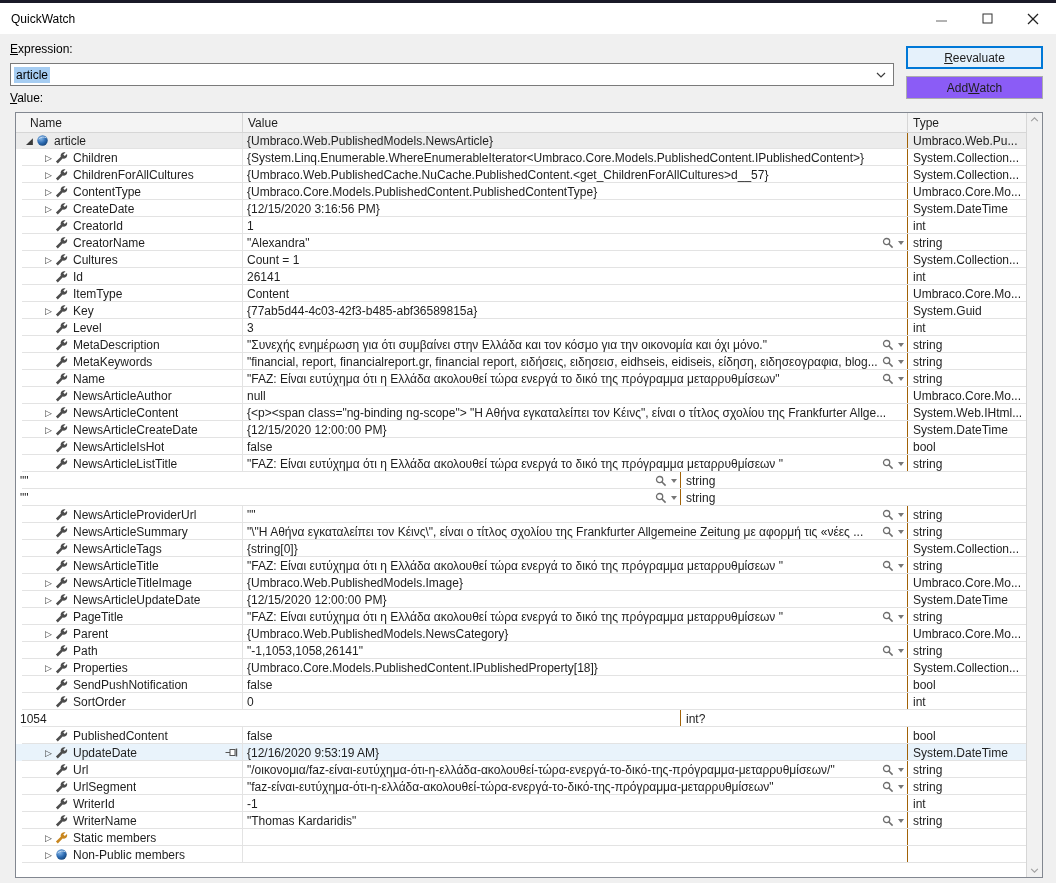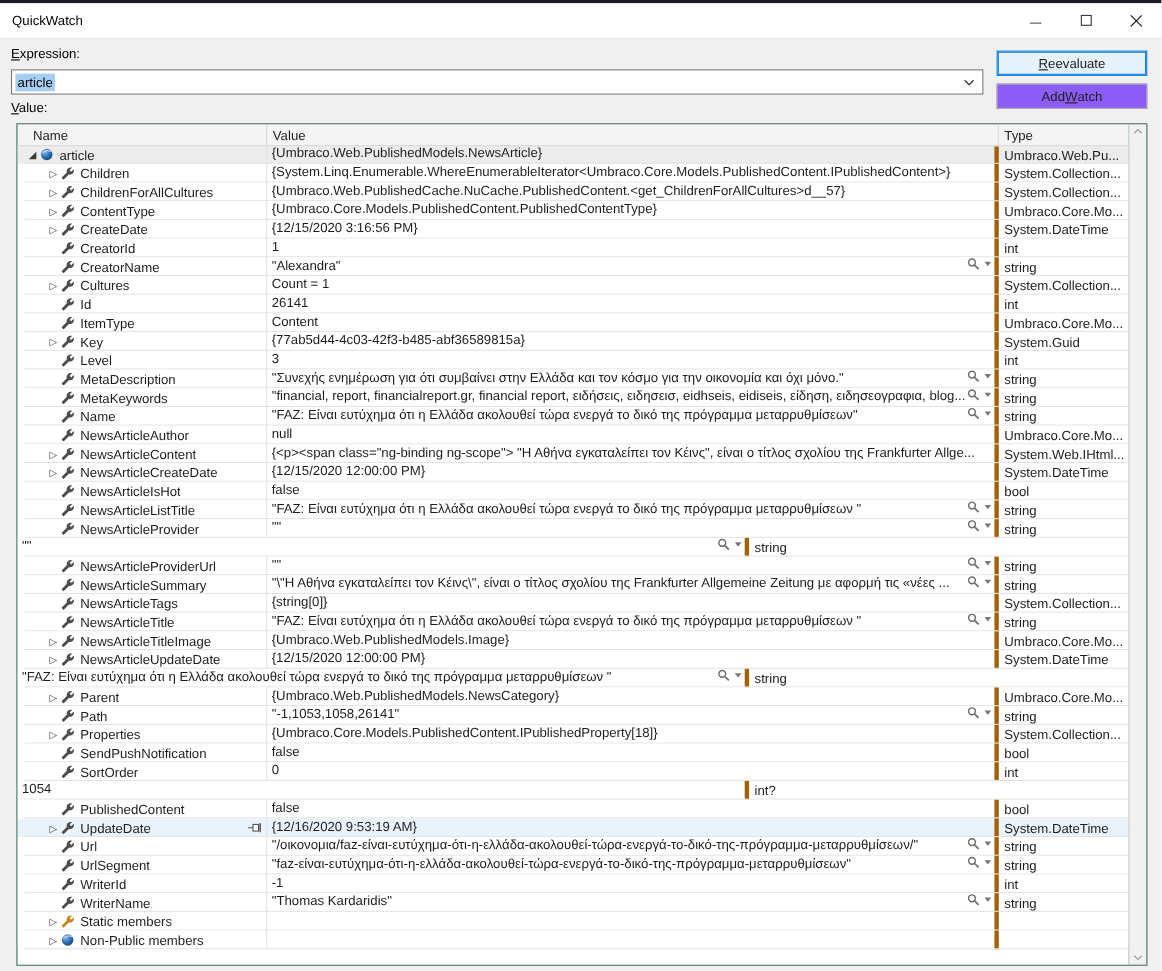--- a/index.html
+++ b/index.html
@@ -32,21 +32,21 @@
     align-items:center;position:relative;z-index:2;margin-right:16px}
   .h-name{width:227px;padding-left:14px;box-sizing:border-box;border-right:1px solid #d6d6d6;height:100%;display:flex;align-items:center}
   .h-value{width:665px;padding-left:5px;box-sizing:border-box;border-right:1px solid #d6d6d6;height:100%;display:flex;align-items:center}
   .h-type{flex:1;padding-left:5px;height:100%;display:flex;align-items:center}
   #grid-rows{position:absolute;top:19px;left:0;right:16px;bottom:0;background:#fff;overflow:hidden}
   .grid-row{display:flex;height:17px;align-items:stretch;position:relative;background:#fff}
   .grid-row::after{content:"";position:absolute;left:6px;right:0;bottom:0;height:1px;background:#e3e3e3}
   .grid-row.sel{background:#ececec}
   .grid-row.hov{background:#e9f3fb}
   .c-name{width:227px;display:flex;align-items:center;border-right:1px solid #e3e3e3;box-sizing:border-box;overflow:hidden}
-  .c-value{width:665px;display:flex;align-items:flex-start;border-right:4px solid #a16207;box-sizing:border-box;overflow:hidden;padding-left:4px}
+  .c-value{width:665px;display:flex;align-items:center;border-right:1px solid #a16207;box-sizing:border-box;overflow:hidden;padding-left:4px}
   .c-type{flex:1;display:flex;align-items:center;overflow:hidden;padding-left:5px;white-space:nowrap}
   .indent{flex:none}
   .expander{width:13px;flex:none;text-align:center;font-size:9px;line-height:16px;color:#3a3a3a}
   .rowicon{width:15px;flex:none;display:flex;align-items:center;margin-right:3px}
   .ntext{white-space:nowrap;overflow:hidden}
   .pin{margin-left:auto;margin-right:2px;flex:none;display:flex;align-items:center}
   .vtext{flex:1;white-space:nowrap;overflow:hidden}
   .mag{flex:none;display:flex;align-items:center;margin-right:3px}
   .mag-caret{width:0;height:0;border-left:3.5px solid transparent;border-right:3.5px solid transparent;
     border-top:4px solid #777;margin-left:4px}
@@ -507,30 +507,20 @@
               <line x1="7" y1="7" x2="10.6" y2="10.6" stroke="#6e6e6e" stroke-width="1.6"></line>
             </svg>
             <span class="mag-caret"></span>
           </span>
         </div>
         <div class="c-type">
           <span>string</span>
         </div>
       </div>
       <div class="grid-row">
-        <div class="c-name">
-          <span class="indent" style="width: 26px;"></span>
-          <span class="expander"></span>
-          <span class="rowicon">
-            <svg width="13" height="13" viewBox="0 0 14 14">
-              <path fill="#4d4d4d" d="M12.9 3.1c.5 1.4.2 3-.9 4.1-1 1-2.5 1.4-3.8 1L3 13.4 1 11.4l5.2-5.2c-.4-1.3 0-2.8 1-3.8C8.3 1.3 9.9 1 11.3 1.5L8.9 3.9l1.6 1.6 2.4-2.4z"></path>
-            </svg>
-          </span>
-          <span class="ntext">NewsArticleProvider</span>
-        </div>
         <div class="c-value">
           <span class="vtext">""</span>
           <span class="mag">
             <svg width="12" height="12" viewBox="0 0 12 12">
               <circle cx="4.6" cy="4.6" r="3.1" fill="none" stroke="#6e6e6e" stroke-width="1.3"></circle>
               <line x1="7" y1="7" x2="10.6" y2="10.6" stroke="#6e6e6e" stroke-width="1.6"></line>
             </svg>
             <span class="mag-caret"></span>
           </span>
         </div>
@@ -676,20 +666,30 @@
           <span class="ntext">NewsArticleUpdateDate</span>
         </div>
         <div class="c-value">
           <span class="vtext">{12/15/2020 12:00:00 PM}</span>
         </div>
         <div class="c-type">
           <span>System.DateTime</span>
         </div>
       </div>
       <div class="grid-row">
+        <div class="c-name">
+          <span class="indent" style="width: 26px;"></span>
+          <span class="expander"></span>
+          <span class="rowicon">
+            <svg width="13" height="13" viewBox="0 0 14 14">
+              <path fill="#4d4d4d" d="M12.9 3.1c.5 1.4.2 3-.9 4.1-1 1-2.5 1.4-3.8 1L3 13.4 1 11.4l5.2-5.2c-.4-1.3 0-2.8 1-3.8C8.3 1.3 9.9 1 11.3 1.5L8.9 3.9l1.6 1.6 2.4-2.4z"></path>
+            </svg>
+          </span>
+          <span class="ntext">PageTitle</span>
+        </div>
         <div class="c-value">
           <span class="vtext">"FAZ: Είναι ευτύχημα ότι η Ελλάδα ακολουθεί τώρα ενεργά το δικό της πρόγραμμα μεταρρυθμίσεων "</span>
           <span class="mag">
             <svg width="12" height="12" viewBox="0 0 12 12">
               <circle cx="4.6" cy="4.6" r="3.1" fill="none" stroke="#6e6e6e" stroke-width="1.3"></circle>
               <line x1="7" y1="7" x2="10.6" y2="10.6" stroke="#6e6e6e" stroke-width="1.6"></line>
             </svg>
             <span class="mag-caret"></span>
           </span>
         </div>

